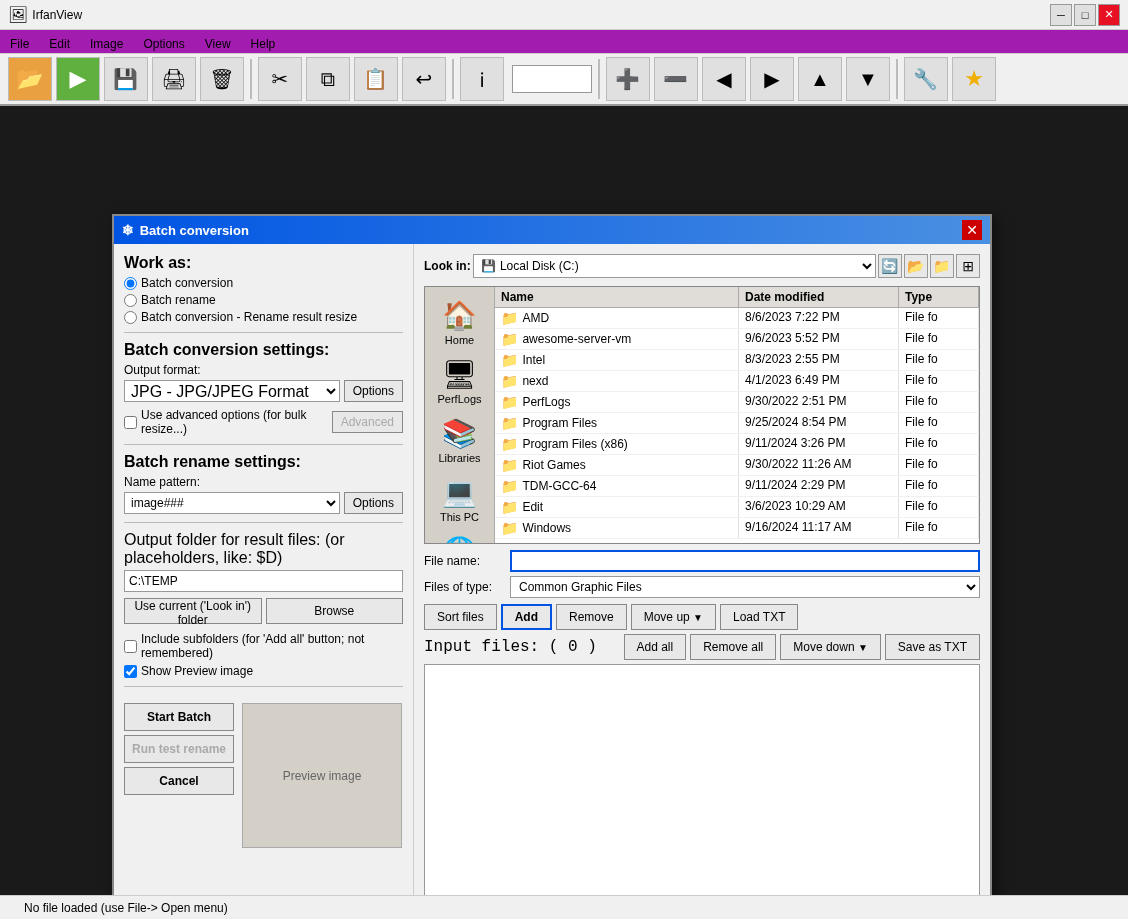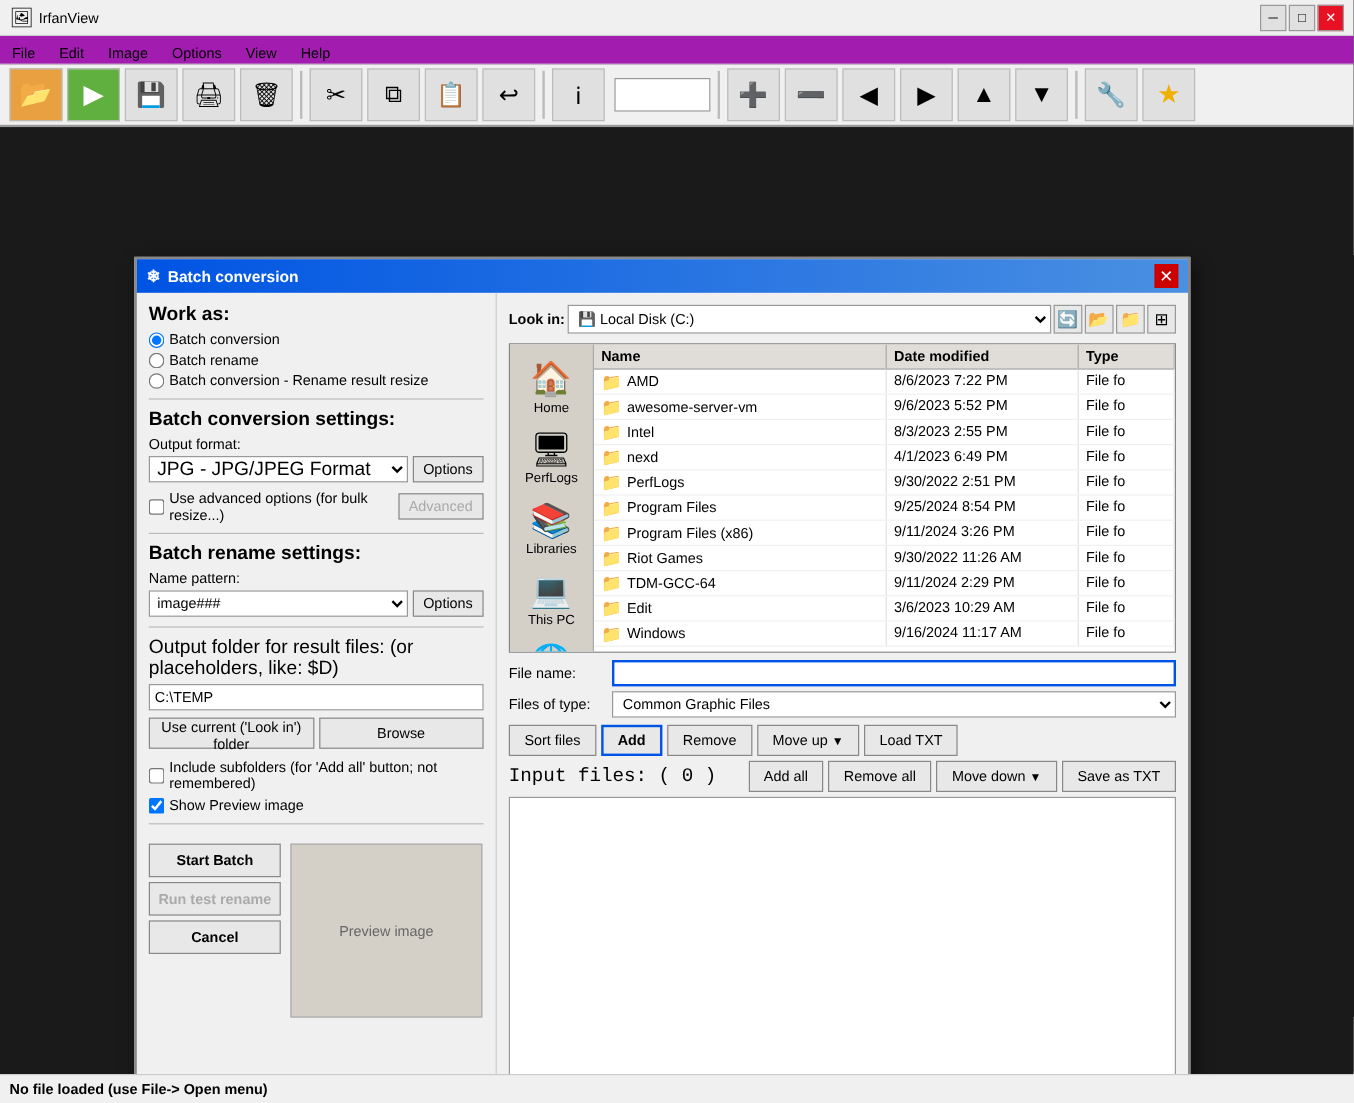--- a/index.html
+++ b/index.html
@@ -76,23 +76,22 @@
     .statusbar {
       position: fixed;
       bottom: 0;
       left: 0;
       width: 1128px;
       height: 24px;
       background: #f0f0f0;
       border-top: 1px solid #ccc;
       display: flex;
       align-items: center;
-      padding: 0 8px;
-      font-size: 12px;
-      font-weight: bold;
+      padding: 0 24px;
+      font-size: 12px;
     }
 
     
     .dialog-overlay {
       position: absolute;
       top: 108px;
       left: 112px;
       width: 880px;
       height: 720px;
       background: #f0f0f0;

